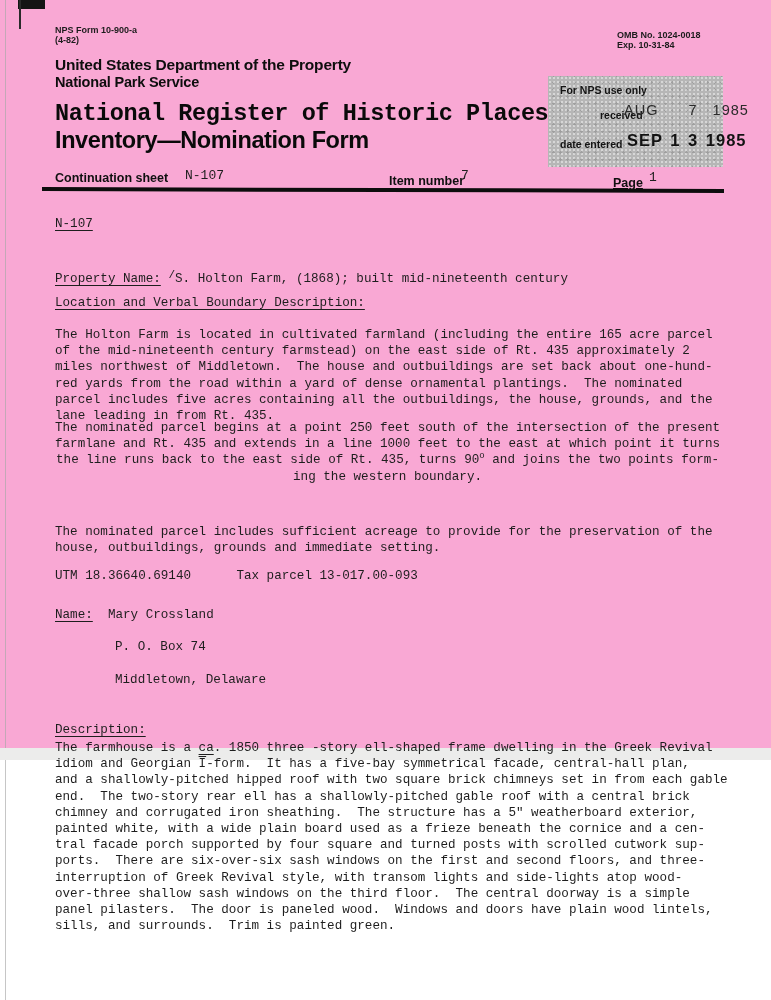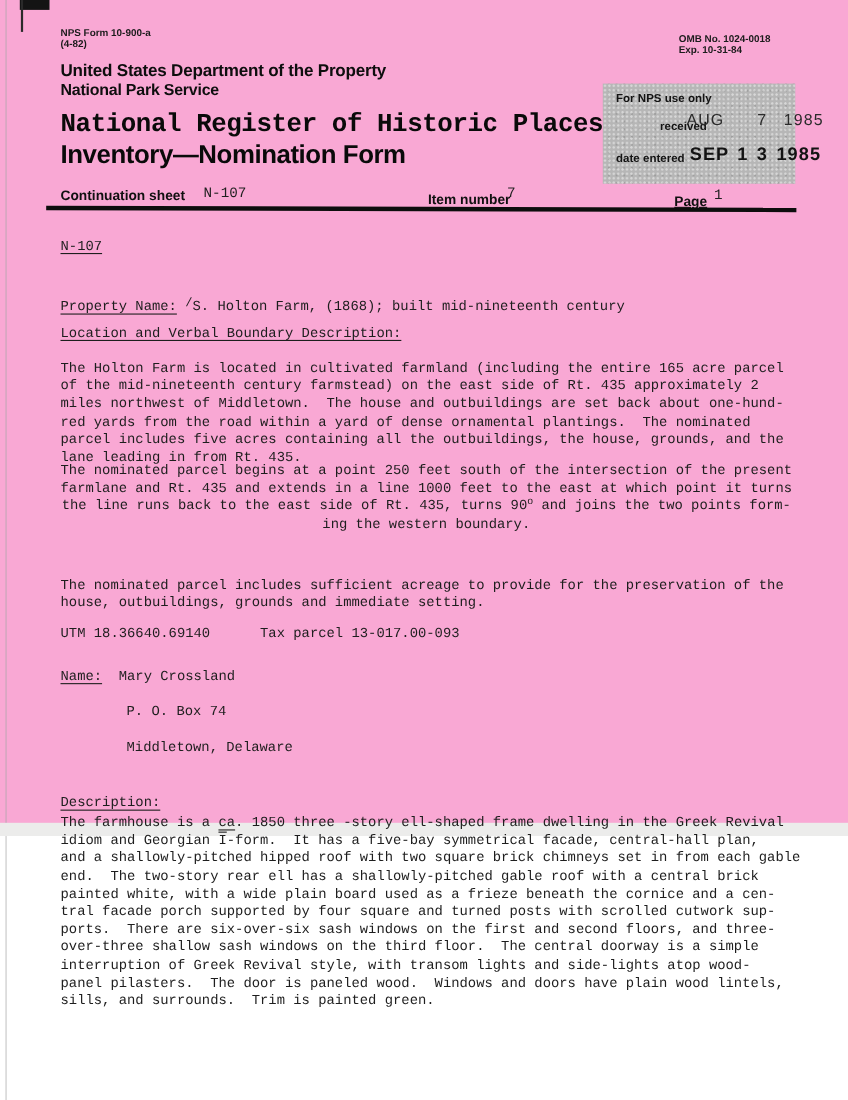--- a/index.html
+++ b/index.html
@@ -207,22 +207,23 @@
       <div class="tline"><span>Middletown, Delaware</span></div>
     </div>
   <div class="tblock b-deschead">
       <div class="tline"><span class="u">Description:</span></div>
     </div>
   <div class="tblock b-para4">
       <div class="tline"><span>The farmhouse is a </span><span class="u">ca</span><span>. 1850 three -story ell-shaped frame dwelling in the Greek Revival</span></div>
       <div class="tline"><span>idiom and Georgian </span><span class="ol">I</span><span>-form.  It has a five-bay symmetrical facade, central-hall plan,</span></div>
       <div class="tline"><span>and a shallowly-pitched hipped roof with two square brick chimneys set in from each gable</span></div>
       <div class="tline"><span>end.  The two-story rear ell has a shallowly-pitched gable roof with a central brick</span></div>
+      <div class="tline"><span>chimney and corrugated iron sheathing.  The structure has a 5" weatherboard exterior,</span></div>
       <div class="tline"><span>painted white, with a wide plain board used as a frieze beneath the cornice and a cen-</span></div>
       <div class="tline"><span>tral facade porch supported by four square and turned posts with scrolled cutwork sup-</span></div>
       <div class="tline"><span>ports.  There are six-over-six sash windows on the first and second floors, and three-</span></div>
+      <div class="tline"><span>interruption of Greek Revival style, with transom lights and side-lights atop wood-</span></div>
       <div class="tline"><span>over-three shallow sash windows on the third floor.  The central doorway is a simple</span></div>
-      <div class="tline"><span>interruption of Greek Revival style, with transom lights and side-lights atop wood-</span></div>
       <div class="tline"><span>panel pilasters.  The door is paneled wood.  Windows and doors have plain wood lintels,</span></div>
       <div class="tline"><span>sills, and surrounds.  Trim is painted green.</span></div>
     </div>
 
 </div>
 
 </body></html>

